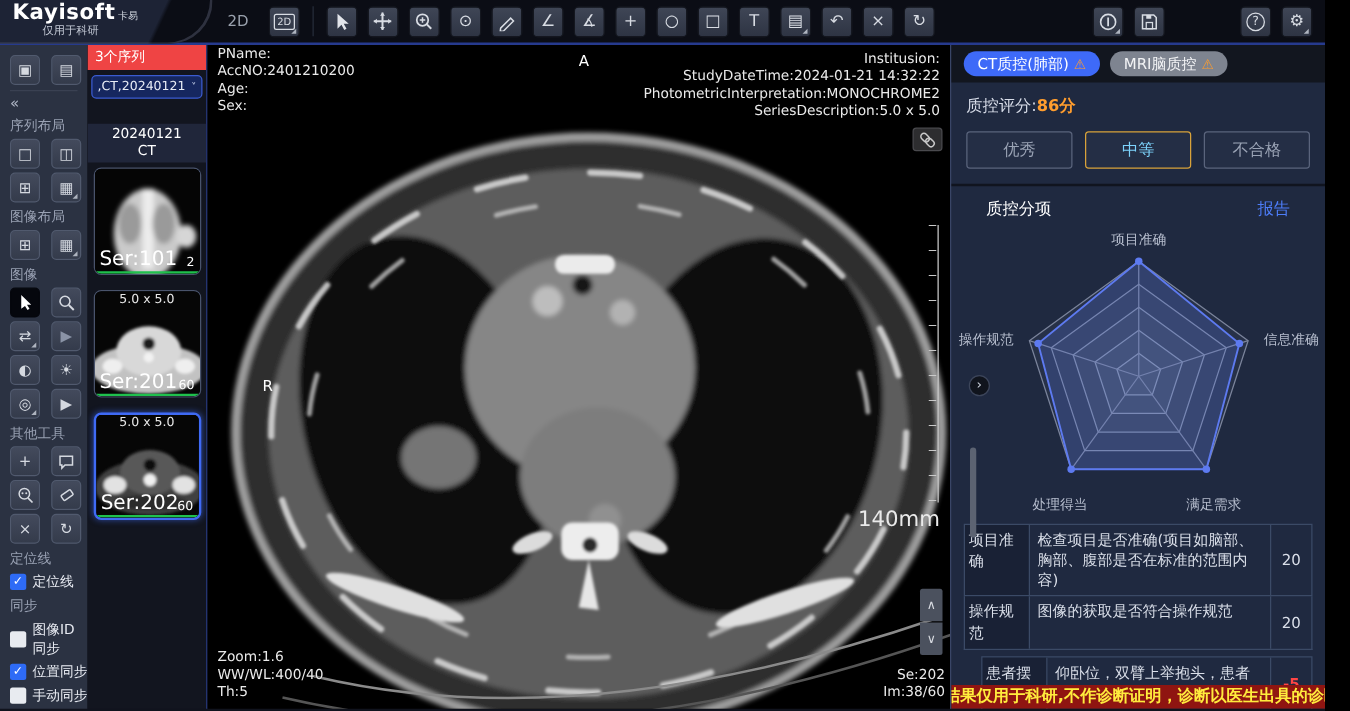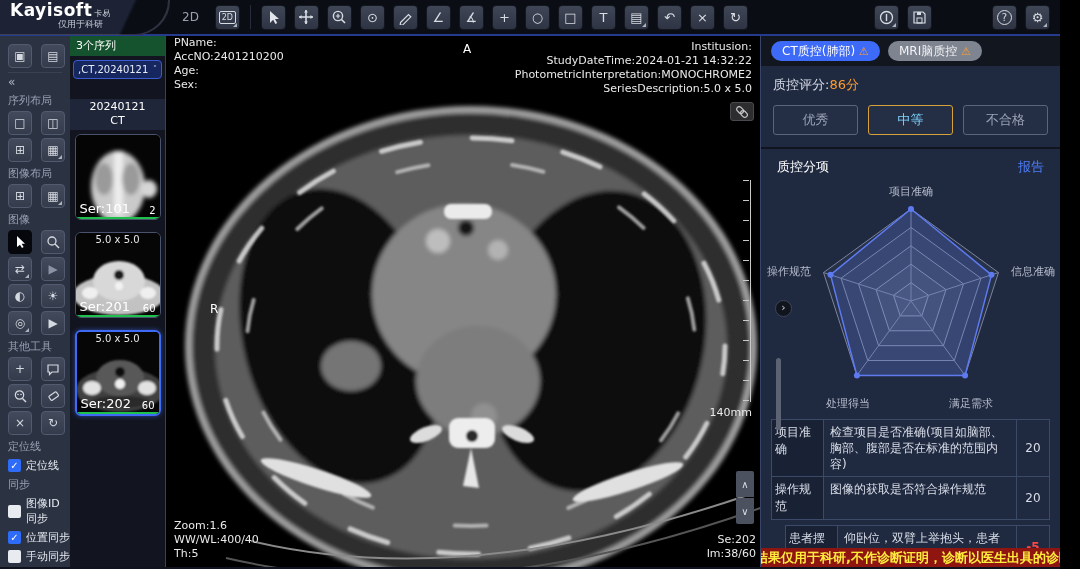--- a/index.html
+++ b/index.html
@@ -5,21 +5,21 @@
 *{margin:0;padding:0;box-sizing:border-box;font-family:"DejaVu Sans","Liberation Sans",sans-serif;}
 html,body{background:#000;}
 .app{position:relative;width:1060px;height:569px;background:#10131d;overflow:hidden;color:#dfe3ea;}
 
 
 .topbar{position:relative;height:36px;background:#0b0d15;border-bottom:2px solid #263a8e;display:flex;align-items:center;z-index:6;}
 .logo-wrap{width:170px;height:36px;background:linear-gradient(115deg,#1d2335 72%,#0b0d15 74%);border-bottom-right-radius:34px;padding:1px 6px 0 10px;box-shadow:inset -2px -1px 0 rgba(150,160,190,.25);}
 .logo-line{display:flex;align-items:baseline;gap:2px;}
 .logo-main{font-size:17px;font-weight:bold;color:#fff;letter-spacing:.5px;}
 .logo-cn{font-size:8px;color:#cfd4dd;}
-.logo-tag{font-size:9px;color:#c4cad6;margin-left:48px;margin-top:-2px;}
+.logo-tag{font-size:9px;color:#c4cad6;margin-left:24px;margin-top:-2px;}
 .mode{font-size:12px;color:#9aa1ad;margin:0 16px 0 12px;}
 .tbtn{width:25px;height:25px;border-radius:4px;background:linear-gradient(#3f4656,#2e3443);border:1px solid #14171f;color:#d8dce3;display:flex;align-items:center;justify-content:center;font-size:13px;margin-right:8px;position:relative;cursor:pointer;}
 .tbtn svg{display:block;}
 .corner::after{content:"";position:absolute;right:2px;bottom:2px;border-left:4px solid transparent;border-bottom:4px solid #aeb4bf;}
 .box2d{font-size:8px;border:1px solid #d8dce3;border-radius:2px;padding:0 2px;line-height:11px;}
 .vsep{width:1px;height:24px;background:#262c3a;margin:0 10px 0 2px;}
 .tb-spacer{flex:1;}
 .qmark{width:15px;height:15px;border:1px solid #d8dce3;border-radius:50%;font-size:10px;line-height:13px;text-align:center;}
 
 
@@ -33,63 +33,63 @@
 .sbtn.dim{color:#8a93a6;}
 .sdiv{height:1px;background:#3a4152;margin:4px 8px 2px 0;}
 .slabel{margin:4px 0 2px;}
 .collapse{font-size:12px;color:#aeb5c4;margin:1px 0;}
 .cbrow{display:flex;align-items:center;gap:5px;color:#e8ebf2;margin:4px 0;cursor:pointer;}
 .cb{width:13px;height:13px;border-radius:2px;background:#e8ebf0;color:#fff;font-size:10px;line-height:13px;text-align:center;flex-shrink:0;}
 .cb.checked{background:#2e6bf6;}
 
 
 .series{width:96px;background:#12151f;border-right:1px solid #2b3e8c;flex-shrink:0;display:flex;flex-direction:column;overflow:hidden;}
-.series-head{background:#14532d;color:#fff;font-size:11px;padding:2px 6px 3px;}
+.series-head{background:#ef4444;color:#fff;font-size:11px;padding:2px 6px 3px;}
 .series-dd{margin:4px 3px;background:#16275f;border:1px solid #3b5bd0;border-radius:4px;color:#e8ecf5;font-size:10px;padding:3px 4px;display:flex;justify-content:space-between;align-items:center;cursor:pointer;}
 .dd-chev{font-size:8px;color:#bcc6e2;}
 .group-head{text-align:center;font-size:11px;color:#fff;background:#20263a;padding:1px 0 2px;margin-top:16px;line-height:14px;}
 .thumb{position:relative;margin:4px auto 8px;width:86px;height:86px;border:1px solid #49536b;border-radius:6px;background:#000;overflow:hidden;flex-shrink:0;cursor:pointer;}
 .thumb.selected{border:2px solid #3f6af5;box-shadow:0 0 5px rgba(63,106,245,.6);}
 .thumb .desc{position:absolute;top:1px;left:0;right:0;text-align:center;font-size:10px;color:#e8e8e8;}
-.thumb .ser{position:absolute;bottom:3px;left:4px;font-size:13px;color:#fff;}
+.thumb .ser{position:absolute;bottom:3px;left:4px;font-size:16px;color:#fff;}
 .thumb .cnt{position:absolute;bottom:3px;right:4px;font-size:10px;color:#fff;}
 .thumb .prog{position:absolute;bottom:0;left:0;right:0;height:2px;background:#1fc14d;}
 .thumb svg{position:absolute;inset:0;}
 
 
 .viewport{position:relative;flex:1;background:#000;overflow:hidden;}
 .ovl{position:absolute;font-size:11px;line-height:14px;color:#eaeaea;z-index:3;text-shadow:0 0 2px #000;}
 .ovl.tl{top:0;left:8px;}
 .ovl.tr{top:4px;right:8px;text-align:right;}
 .ovl.bl{bottom:6px;left:8px;}
 .ovl.br{bottom:6px;right:4px;text-align:right;}
 .orient{position:absolute;color:#fff;font-size:12px;z-index:3;}
 .linkbtn{position:absolute;top:66px;right:6px;width:24px;height:19px;background:#2d2d2f;border:1px solid #4a4a4e;border-radius:3px;display:flex;align-items:center;justify-content:center;z-index:3;cursor:pointer;}
 .ruler{position:absolute;right:9px;top:144px;height:222px;width:7px;z-index:3;border-right:1px solid #c9c9c9;}
 .ruler-ticks{position:absolute;right:1px;top:0;width:6px;height:100%;background:repeating-linear-gradient(to bottom,#c9c9c9 0 1px,transparent 1px 20px);}
-.ruler-lbl{position:absolute;right:8px;top:370px;font-size:11px;color:#eaeaea;z-index:3;}
+.ruler-lbl{position:absolute;right:8px;top:370px;font-size:17px;color:#eaeaea;z-index:3;}
 .vpbtn{position:absolute;right:6px;width:18px;height:26px;background:#4b515e;color:#d9dce2;display:flex;align-items:center;justify-content:center;font-size:10px;z-index:4;cursor:pointer;}
 .vpbtn.up{bottom:70px;border-radius:2px 2px 0 0;}
 .vpbtn.dn{bottom:43px;border-radius:0 0 2px 2px;}
 .ct-canvas{position:absolute;inset:0;z-index:1;}
 
 
 .qc{position:relative;width:300px;background:#1f2940;border-left:1px solid #394566;flex-shrink:0;overflow:hidden;}
 .qc-tabs{display:flex;gap:8px;padding:5px 0 5px 10px;background:#12161f;height:30px;}
 .pill{border-radius:12px;padding:3px 11px;font-size:12px;display:flex;align-items:center;gap:4px;cursor:pointer;white-space:nowrap;}
 .pill.active{background:#3e6af8;color:#fff;}
 .pill.inactive{background:#7e8490;color:#f2f3f5;}
 .warn{color:#ff9d2e;font-size:11px;}
 .qc-score{padding:10px 12px 0;font-size:13px;color:#d7dce8;height:30px;}
-.qc-score .val{color:#ff9d2e;font-weight:normal;}
+.qc-score .val{color:#ff9d2e;font-weight:bold;}
 .grades{display:flex;gap:10px;padding:9px 12px 12px;}
 .grade{flex:1;text-align:center;padding:5px 0;font-size:13px;border:1px solid #5a647c;border-radius:3px;color:#9aa3b5;background:#242e45;cursor:pointer;}
 .grade.selected{border-color:#d8a23a;color:#7dd3fc;}
 .qc-hr{height:2px;background:#10141f;}
-.qc-sec{display:flex;justify-content:space-between;padding:9px 16px 0;font-size:13px;color:#fff;height:28px;gap:20px;}
+.qc-sec{display:flex;justify-content:space-between;padding:9px 28px 0;font-size:13px;color:#fff;height:28px;gap:20px;}
 .report{color:#4d7df9;cursor:pointer;}
 .radar-wrap{height:240px;display:flex;justify-content:center;align-items:center;}
 .qc-table{margin:2px 10px 0;font-size:12px;color:#d9dee8;}
 .trow{display:flex;border:1px solid #3b4a66;border-top:none;align-items:stretch;}
 .trow.first{border-top:1px solid #3b4a66;}
 .tname{width:52px;padding:4px 3px;border-right:1px solid #3b4a66;background:rgba(14,20,33,.35);flex-shrink:0;}
 .tdesc{flex:1;padding:4px 6px;border-right:1px solid #3b4a66;line-height:16px;}
 .tscore{width:32px;display:flex;align-items:center;justify-content:center;flex-shrink:0;}
 .sub{margin-left:14px;margin-top:5px;}
 .penalty{color:#ff4545;font-weight:bold;}

